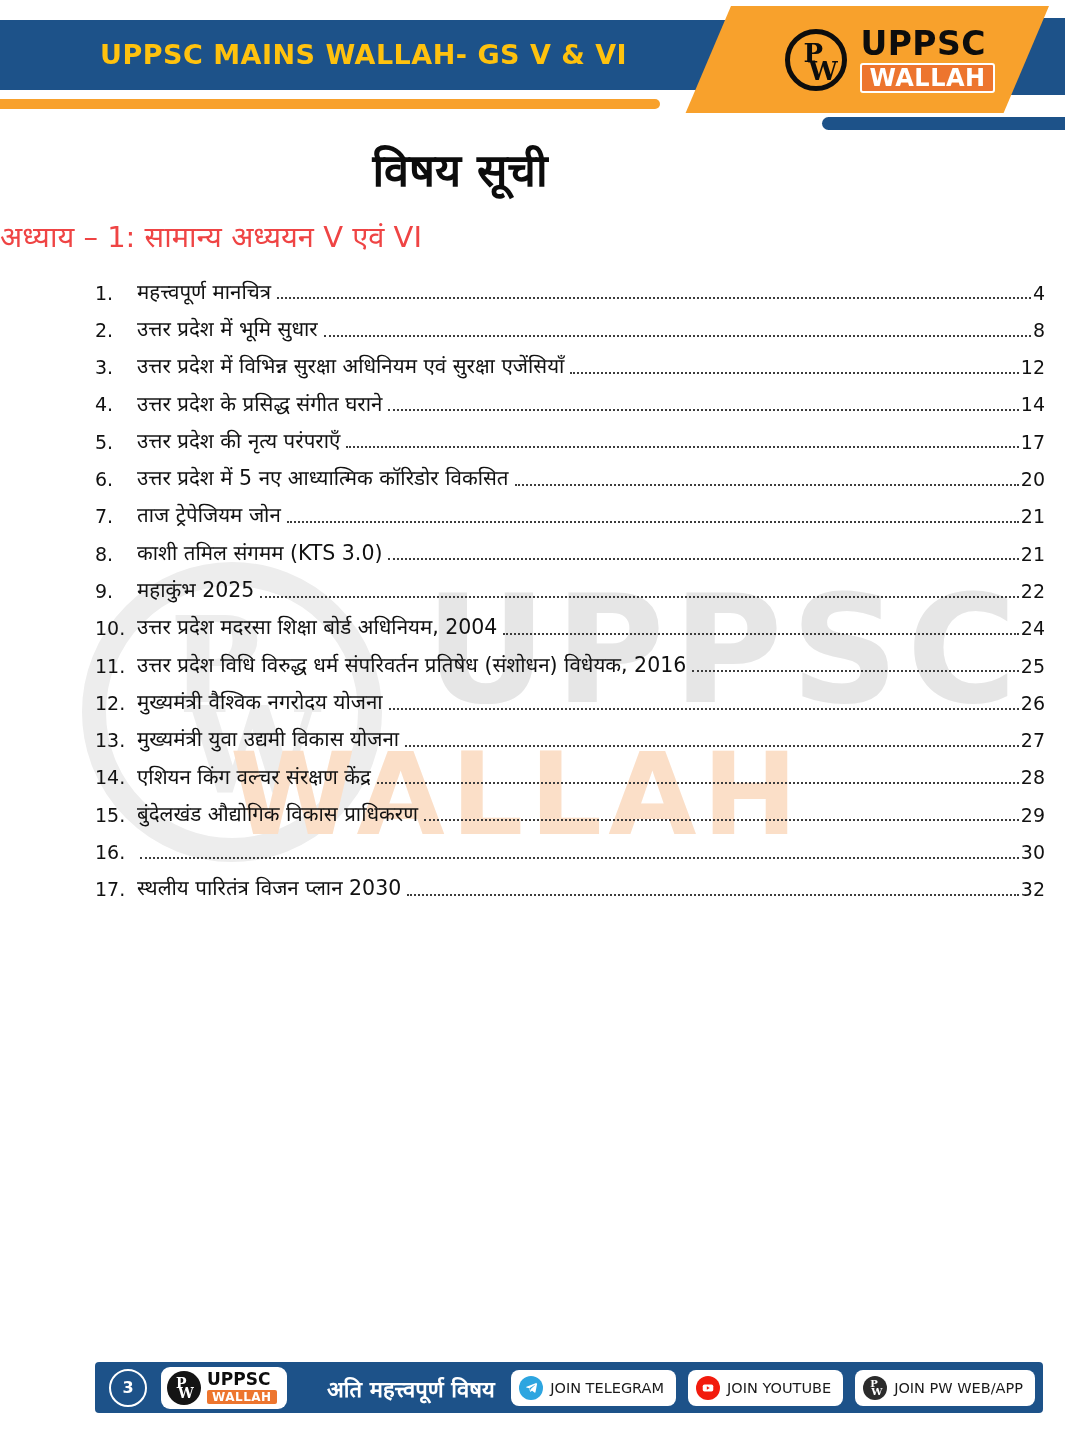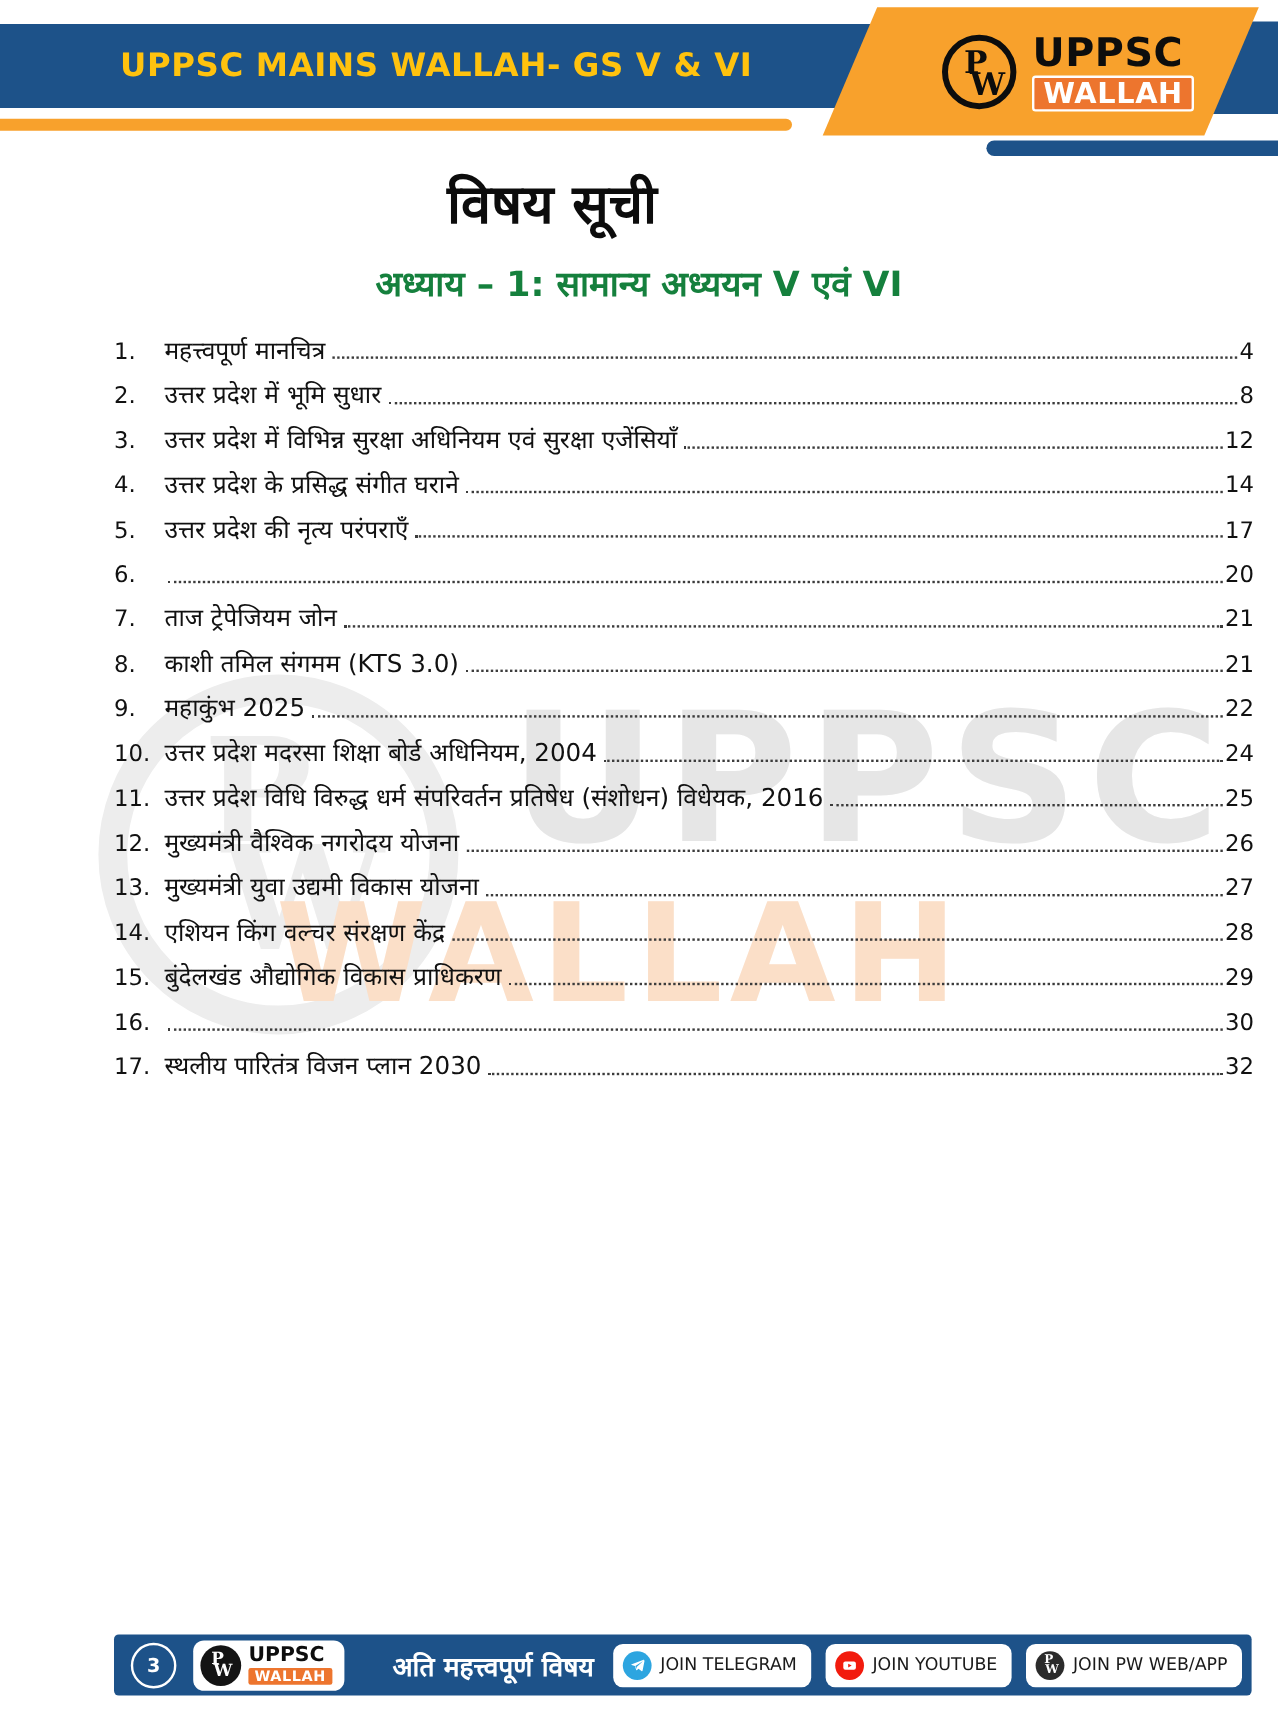--- a/index.html
+++ b/index.html
@@ -30,22 +30,22 @@
   .brand-top{font-size:33px;font-weight:900;color:#0d0d0d;letter-spacing:.5px;}
   .brand-badge{margin-top:3px;background:var(--badge);border:2px solid #ffffff;border-radius:3px;
     color:#ffffff;font-size:24px;font-weight:900;padding:1px 7px;letter-spacing:.5px;}
   .orange-underline{position:absolute;left:0;top:99px;width:660px;height:10px;background:var(--orange);
     border-radius:0 6px 6px 0;z-index:1;}
   .blue-pill{position:absolute;left:822px;top:117px;width:243px;height:13px;background:var(--blue);
     border-radius:8px 0 0 8px;z-index:1;}
   
   .page-title{position:absolute;left:0;top:138px;width:920px;text-align:center;z-index:4;
     font-size:45px;font-weight:900;color:#0c0c0c;}
-  .chapter-title{position:absolute;left:0;top:216px;width:1065px;text-align:center;z-index:4;
-    font-size:29px;font-weight:700;color:#15803d;}
+  .chapter-title{position:absolute;left:0;top:216px;width:1065px;text-align:left;z-index:4;
+    font-size:29px;font-weight:400;color:#ef4444;}
   
   .watermark{position:absolute;left:0;top:0;width:1065px;height:1431px;z-index:0;pointer-events:none;}
   .wm-circle{position:absolute;left:82px;top:562px;width:300px;height:300px;border-radius:50%;
     border:24px solid #ededed;box-sizing:border-box;}
   .wm-p,.wm-w{position:absolute;font-family:"DejaVu Serif",serif;font-weight:700;color:#ededed;line-height:1;}
   .wm-p{left:170px;top:600px;font-size:120px;}
   .wm-w{left:185px;top:690px;font-size:120px;}
   .wm-top{position:absolute;left:425px;top:575px;font-size:150px;font-weight:900;
     color:#e6e6e6;letter-spacing:8px;line-height:1;}
   .wm-bottom{position:absolute;left:230px;top:738px;font-size:114px;font-weight:900;
@@ -150,20 +150,21 @@
 
   <div class="toc-row">
     <span class="toc-num">5.</span>
     <span class="toc-title">उत्तर प्रदेश की नृत्य परंपराएँ</span>
     <span class="toc-dots"></span>
     <span class="toc-page">17</span>
   </div>
 
   <div class="toc-row">
     <span class="toc-num">6.</span>
+    <span class="toc-title">उत्तर प्रदेश में 5 नए आध्यात्मिक कॉरिडोर विकसित</span>
     <span class="toc-dots"></span>
     <span class="toc-page">20</span>
   </div>
 
   <div class="toc-row">
     <span class="toc-num">7.</span>
     <span class="toc-title">ताज ट्रेपेजियम जोन</span>
     <span class="toc-dots"></span>
     <span class="toc-page">21</span>
   </div>

